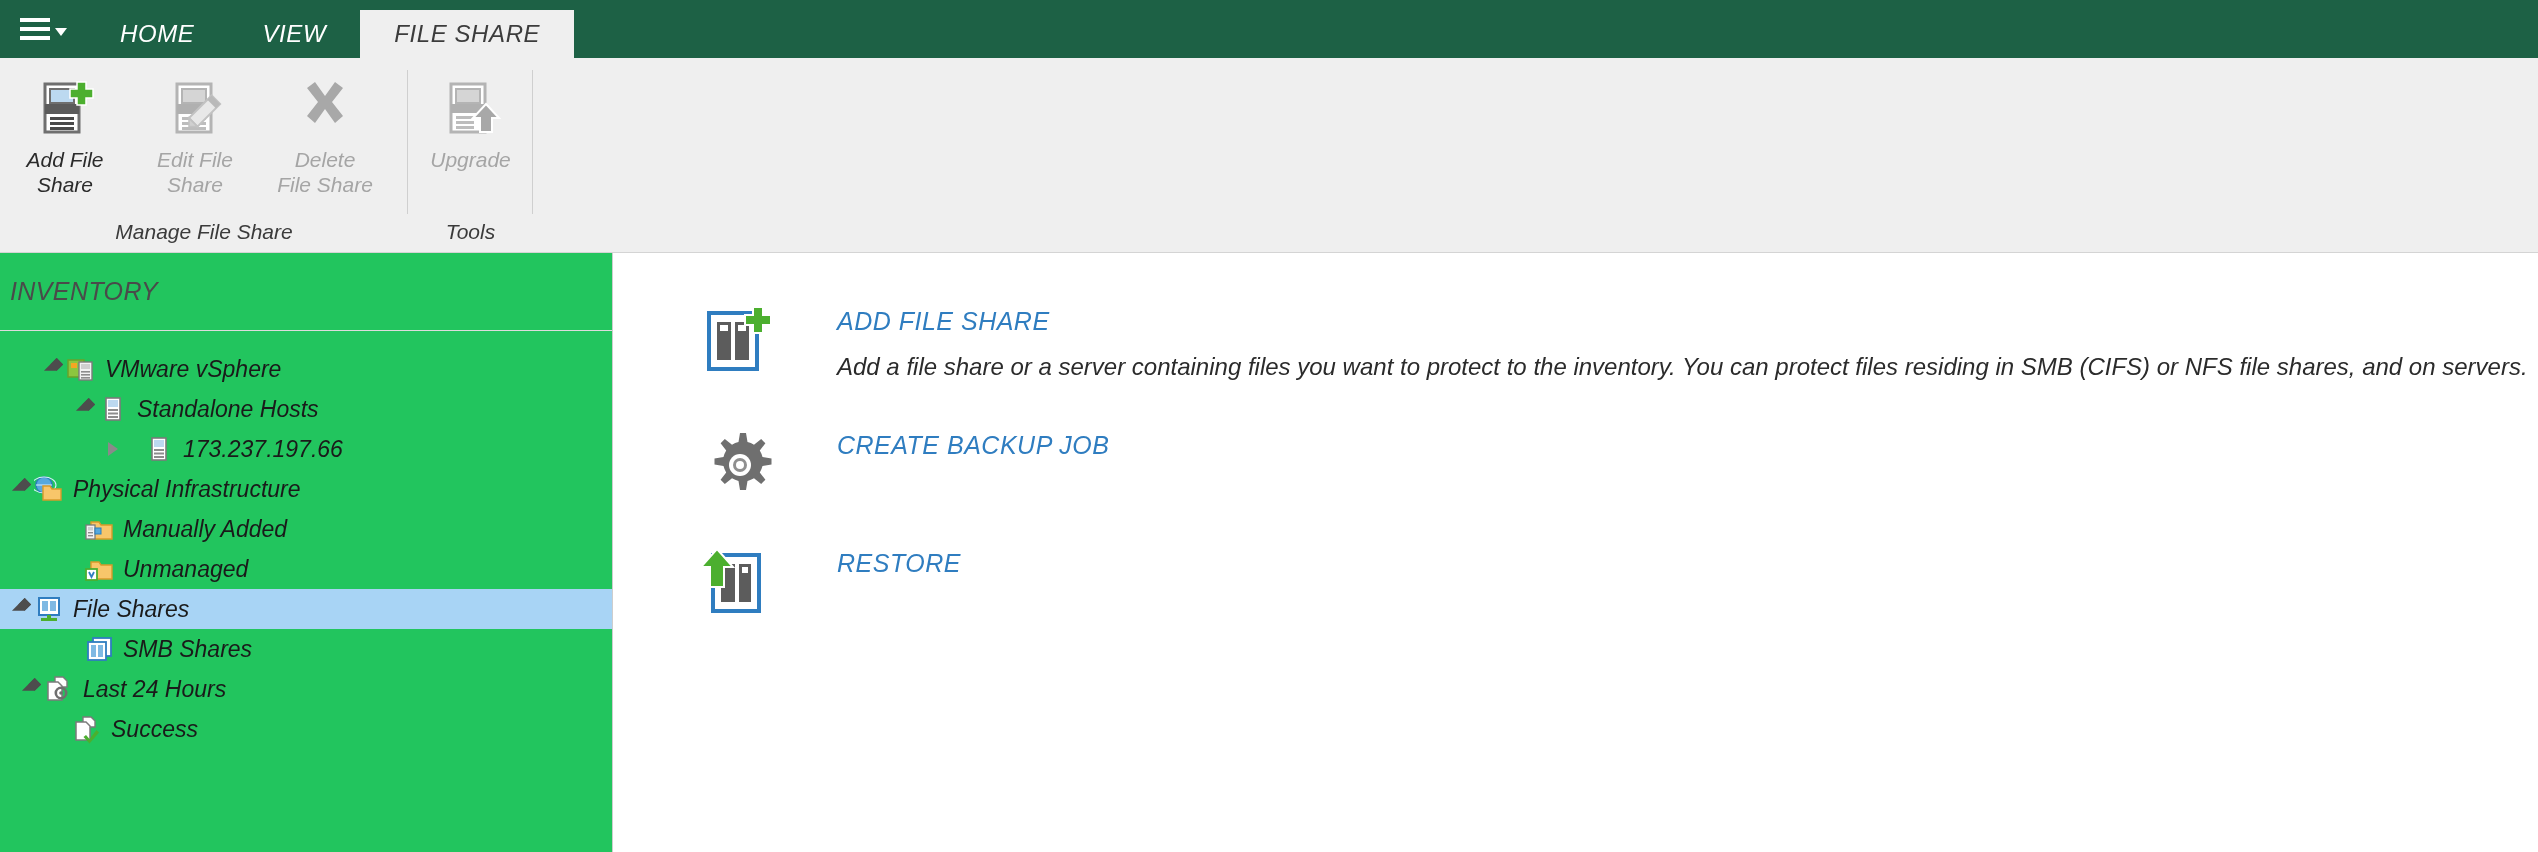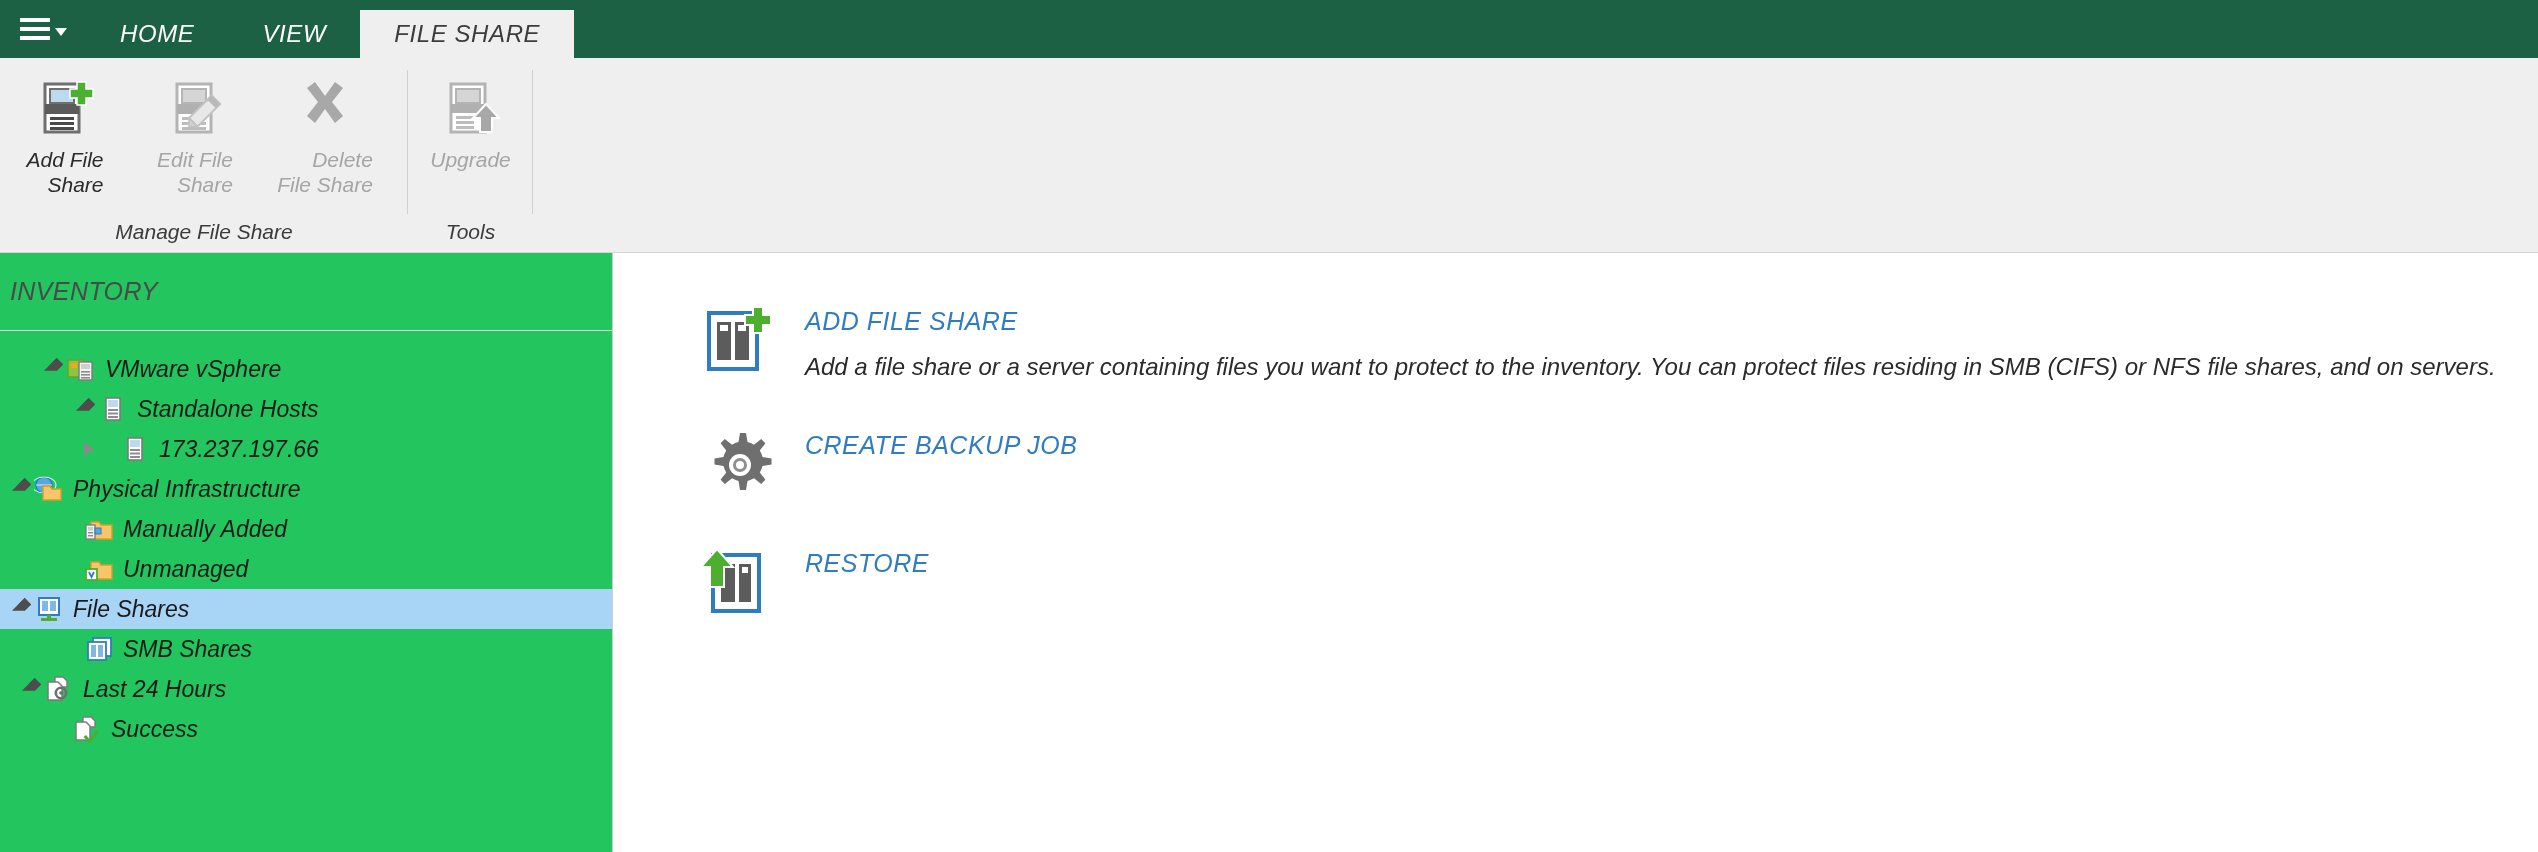--- a/index.html
+++ b/index.html
@@ -85,21 +85,21 @@
     width: 130px;
     display: flex; flex-direction: column; align-items: center;
     padding-top: 8px;
     cursor: pointer;
   }
   .rbtn.disabled { cursor: default; }
   .rbtn .lbl {
     margin-top: 7px;
     font-size: 21px;
     line-height: 25px;
-    text-align: right;
+    text-align: center;
     color: #2b2b2b;
   }
   .rbtn.disabled .lbl { color: #a5a5a5; }
 
   .ricon { width: 64px; height: 64px; position: relative; }
 
   
   .body {
     position: absolute;
     top: 253px; left: 0; right: 0; bottom: 0;
@@ -162,21 +162,21 @@
     flex: 1;
     background: #ffffff;
     padding: 52px 0 0 90px;
     position: relative;
   }
   .card {
     display: flex;
     margin-bottom: 44px;
   }
   .cicon { width: 74px; min-width: 74px; height: 74px; margin-right: 28px; position: relative; }
-  .ctext { flex: 1; padding-top: 2px; }
+  .ctext { flex: 1; padding-top: 2px; margin-left: 32px; }
   .ctitle {
     color: #2f7dc0;
     font-size: 25px;
     letter-spacing: 0.5px;
     margin-bottom: 13px;
     cursor: pointer;
     display:inline-block;
   }
   .cdesc {
     font-size: 24px;
@@ -329,21 +329,21 @@
               <rect x="8" y="4" width="14" height="22" fill="#ffffff" stroke="#7b7b7b" stroke-width="1.6"></rect>
               <rect x="10" y="6" width="10" height="7" fill="#bcd9f0"></rect>
               <rect x="10" y="15" width="10" height="2" fill="#8d8d8d"></rect>
               <rect x="10" y="18.5" width="10" height="2" fill="#8d8d8d"></rect>
               <rect x="10" y="22" width="10" height="2" fill="#8d8d8d"></rect>
             </svg>
           </div>
           <div class="tlabel">Standalone Hosts</div>
         </div>
 
-        <div class="tnode" style="padding-left:76px">
+        <div class="tnode" style="padding-left:100px">
           <div class="twist collapsed"></div>
           <div class="ticon" style="margin-left:18px">
             <svg viewBox="0 0 30 30" width="30" height="30">
               <rect x="8" y="4" width="14" height="22" fill="#ffffff" stroke="#7b7b7b" stroke-width="1.6"></rect>
               <rect x="10" y="6" width="10" height="7" fill="#bcd9f0"></rect>
               <rect x="10" y="15" width="10" height="2" fill="#8d8d8d"></rect>
               <rect x="10" y="18.5" width="10" height="2" fill="#8d8d8d"></rect>
               <rect x="10" y="22" width="10" height="2" fill="#8d8d8d"></rect>
             </svg>
           </div>

